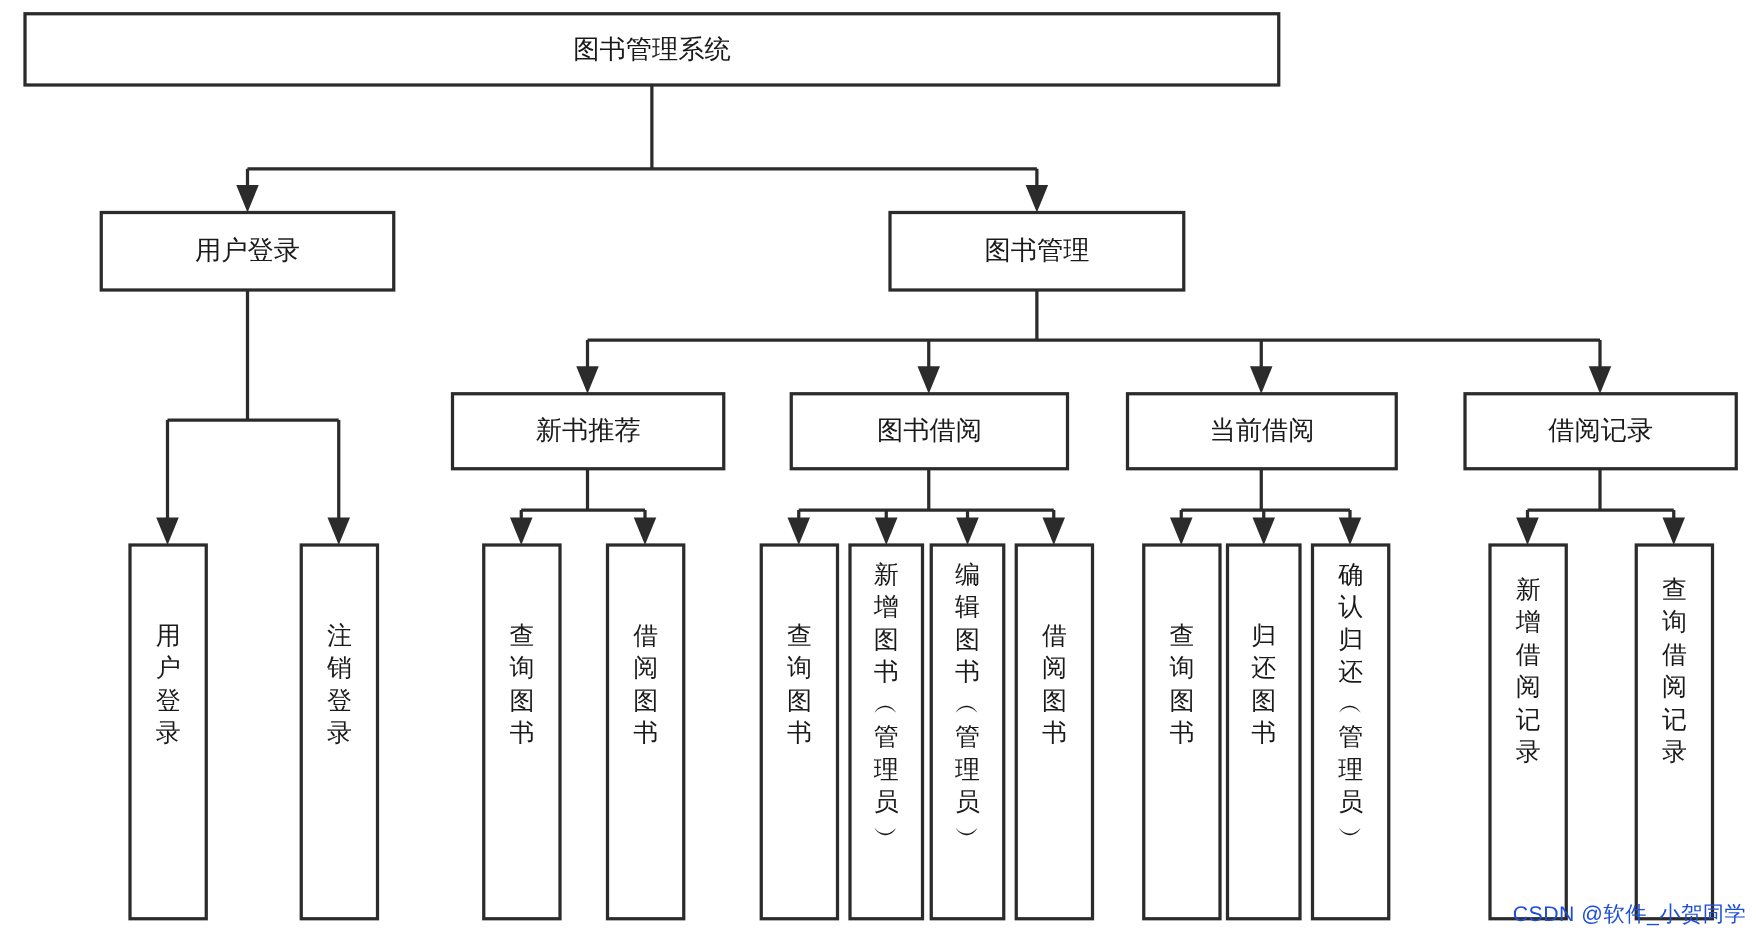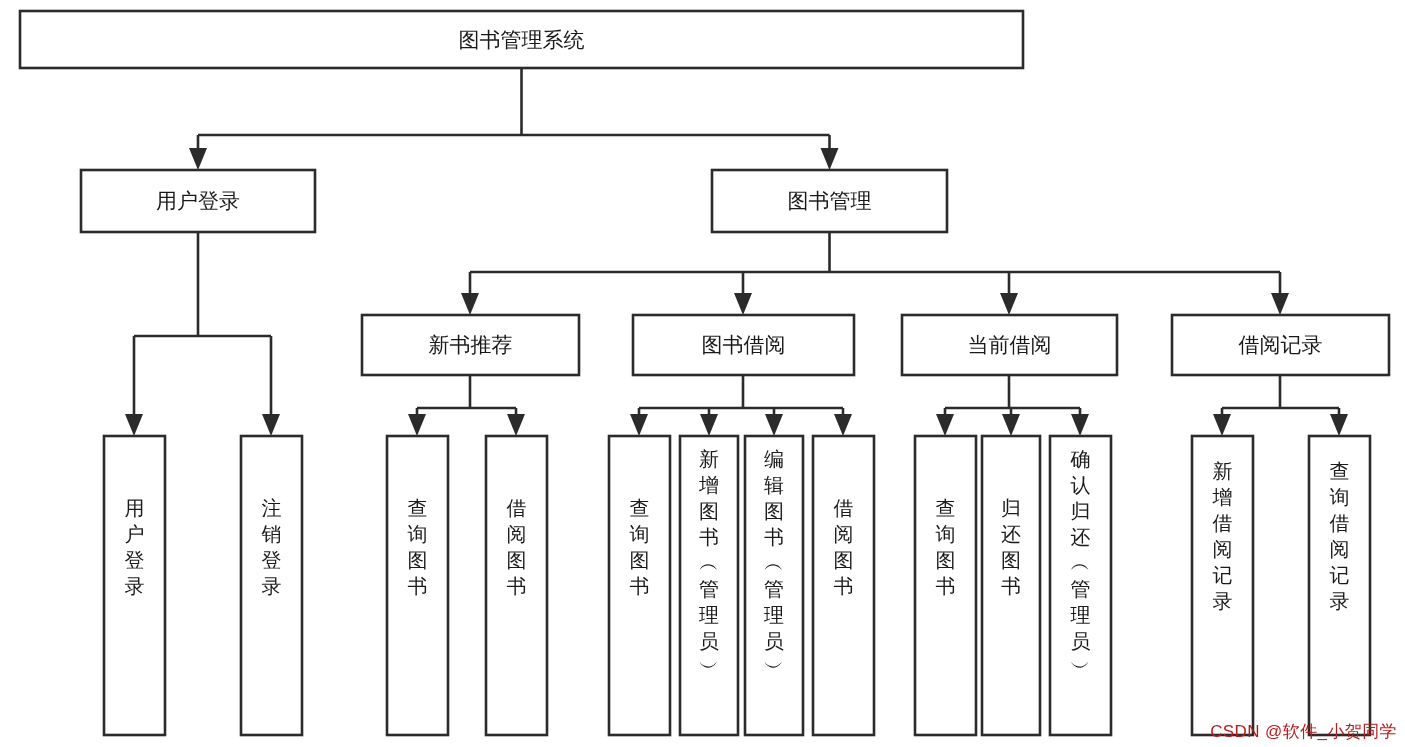--- a/index.html
+++ b/index.html
@@ -55,21 +55,21 @@
     font-size: 20px;
     fill: #1a1a1a;
     text-anchor: middle;
   }
   .watermark-text {
     position: absolute;
     right: 8px;
     bottom: 4px;
     font-family: "Liberation Sans", "DejaVu Sans", sans-serif;
     font-size: 17px;
-    color: #b91c1c;
+    color: #1d4ed8;
     white-space: nowrap;
     letter-spacing: 0.4px;
     pointer-events: none;
   }
 </style>
 </head>
 <body>
 
 <div id="diagram-root">
 

